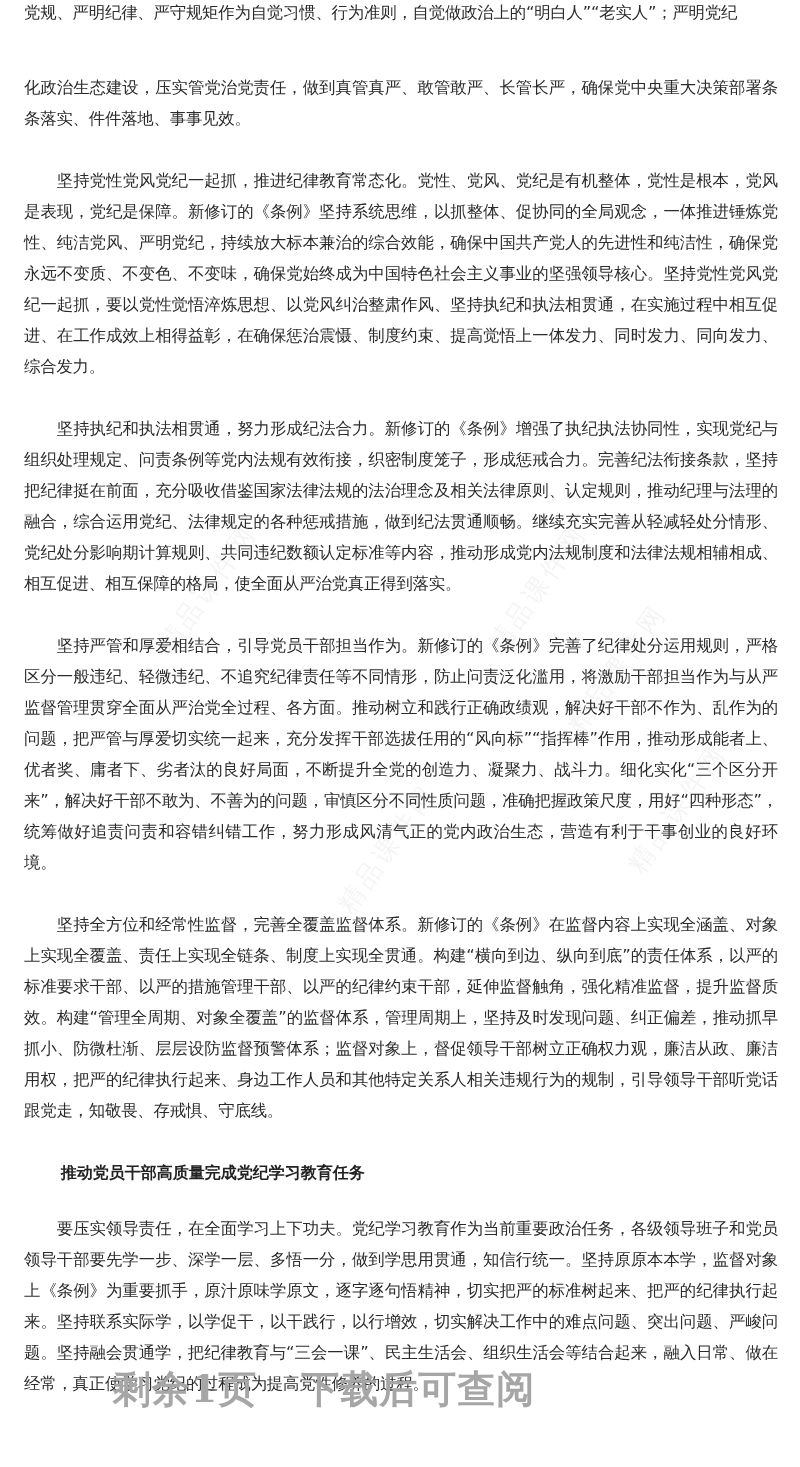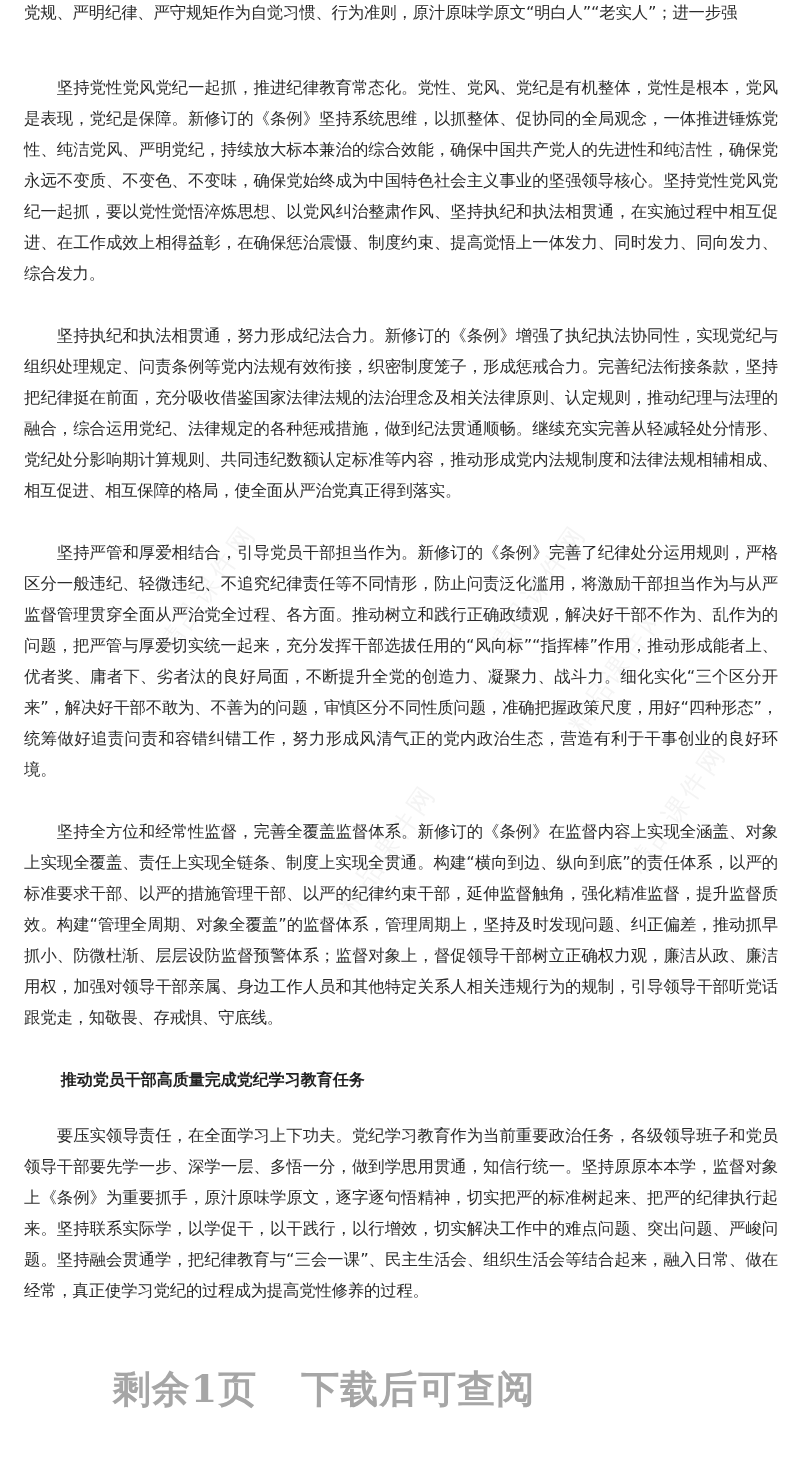--- a/index.html
+++ b/index.html
@@ -88,27 +88,28 @@
 <body>
 
 <div class="page">
 
   <div class="watermark" style="left:150px; top:640px;">精品课件网</div>
   <div class="watermark" style="left:480px; top:640px;">精品课件网</div>
   <div class="watermark" style="left:330px; top:900px;">精品课件网</div>
   <div class="watermark" style="left:620px; top:860px;">精品课件网</div>
   <div class="watermark" style="left:560px; top:720px;">精品课件网</div>
 
-  <div class="line-top">党规、严明纪律、严守规矩作为自觉习惯、行为准则，原汁原味学原文“明白人”“老实人”；进一步强</div>
+  <div class="line-top">党规、严明纪律、严守规矩作为自觉习惯、行为准则，自觉做政治上的“明白人”“老实人”；严明党纪</div>
 
   <div class="content">
+    <p class="para">化政治生态建设，压实管党治党责任，做到真管真严、敢管敢严、长管长严，确保党中央重大决策部署条条落实、件件落地、事事见效。</p>
     <p class="para indent">坚持党性党风党纪一起抓，推进纪律教育常态化。党性、党风、党纪是有机整体，党性是根本，党风是表现，党纪是保障。新修订的《条例》坚持系统思维，以抓整体、促协同的全局观念，一体推进锤炼党性、纯洁党风、严明党纪，持续放大标本兼治的综合效能，确保中国共产党人的先进性和纯洁性，确保党永远不变质、不变色、不变味，确保党始终成为中国特色社会主义事业的坚强领导核心。坚持党性党风党纪一起抓，要以党性觉悟淬炼思想、以党风纠治整肃作风、坚持执纪和执法相贯通，在实施过程中相互促进、在工作成效上相得益彰，在确保惩治震慑、制度约束、提高觉悟上一体发力、同时发力、同向发力、综合发力。</p>
     <p class="para indent">坚持执纪和执法相贯通，努力形成纪法合力。新修订的《条例》增强了执纪执法协同性，实现党纪与组织处理规定、问责条例等党内法规有效衔接，织密制度笼子，形成惩戒合力。完善纪法衔接条款，坚持把纪律挺在前面，充分吸收借鉴国家法律法规的法治理念及相关法律原则、认定规则，推动纪理与法理的融合，综合运用党纪、法律规定的各种惩戒措施，做到纪法贯通顺畅。继续充实完善从轻减轻处分情形、党纪处分影响期计算规则、共同违纪数额认定标准等内容，推动形成党内法规制度和法律法规相辅相成、相互促进、相互保障的格局，使全面从严治党真正得到落实。</p>
     <p class="para indent">坚持严管和厚爱相结合，引导党员干部担当作为。新修订的《条例》完善了纪律处分运用规则，严格区分一般违纪、轻微违纪、不追究纪律责任等不同情形，防止问责泛化滥用，将激励干部担当作为与从严监督管理贯穿全面从严治党全过程、各方面。推动树立和践行正确政绩观，解决好干部不作为、乱作为的问题，把严管与厚爱切实统一起来，充分发挥干部选拔任用的“风向标”“指挥棒”作用，推动形成能者上、优者奖、庸者下、劣者汰的良好局面，不断提升全党的创造力、凝聚力、战斗力。细化实化“三个区分开来”，解决好干部不敢为、不善为的问题，审慎区分不同性质问题，准确把握政策尺度，用好“四种形态”，统筹做好追责问责和容错纠错工作，努力形成风清气正的党内政治生态，营造有利于干事创业的良好环境。</p>
-    <p class="para indent">坚持全方位和经常性监督，完善全覆盖监督体系。新修订的《条例》在监督内容上实现全涵盖、对象上实现全覆盖、责任上实现全链条、制度上实现全贯通。构建“横向到边、纵向到底”的责任体系，以严的标准要求干部、以严的措施管理干部、以严的纪律约束干部，延伸监督触角，强化精准监督，提升监督质效。构建“管理全周期、对象全覆盖”的监督体系，管理周期上，坚持及时发现问题、纠正偏差，推动抓早抓小、防微杜渐、层层设防监督预警体系；监督对象上，督促领导干部树立正确权力观，廉洁从政、廉洁用权，加强对领导干部亲属、身边工作人员和其他特定关系人相关违规行为的规制，引导领导干部听党话跟党走，知敬畏、存戒惧、守底线。</p>
+    <p class="para indent">坚持全方位和经常性监督，完善全覆盖监督体系。新修订的《条例》在监督内容上实现全涵盖、对象上实现全覆盖、责任上实现全链条、制度上实现全贯通。构建“横向到边、纵向到底”的责任体系，以严的标准要求干部、以严的措施管理干部、以严的纪律约束干部，延伸监督触角，强化精准监督，提升监督质效。构建“管理全周期、对象全覆盖”的监督体系，管理周期上，坚持及时发现问题、纠正偏差，推动抓早抓小、防微杜渐、层层设防监督预警体系；监督对象上，督促领导干部树立正确权力观，廉洁从政、廉洁用权，把严的纪律执行起来、身边工作人员和其他特定关系人相关违规行为的规制，引导领导干部听党话跟党走，知敬畏、存戒惧、守底线。</p>
     <h3 class="heading">推动党员干部高质量完成党纪学习教育任务</h3>
     <p class="para indent">要压实领导责任，在全面学习上下功夫。党纪学习教育作为当前重要政治任务，各级领导班子和党员领导干部要先学一步、深学一层、多悟一分，做到学思用贯通，知信行统一。坚持原原本本学，监督对象上《条例》为重要抓手，原汁原味学原文，逐字逐句悟精神，切实把严的标准树起来、把严的纪律执行起来。坚持联系实际学，以学促干，以干践行，以行增效，切实解决工作中的难点问题、突出问题、严峻问题。坚持融会贯通学，把纪律教育与“三会一课”、民主生活会、组织生活会等结合起来，融入日常、做在经常，真正使学习党纪的过程成为提高党性修养的过程。</p>
   </div>
 
   <div class="more-banner">
     <span>剩余1页</span><span class="gap"></span><span>下载后可查阅</span>
   </div>
 
 </div>
 

